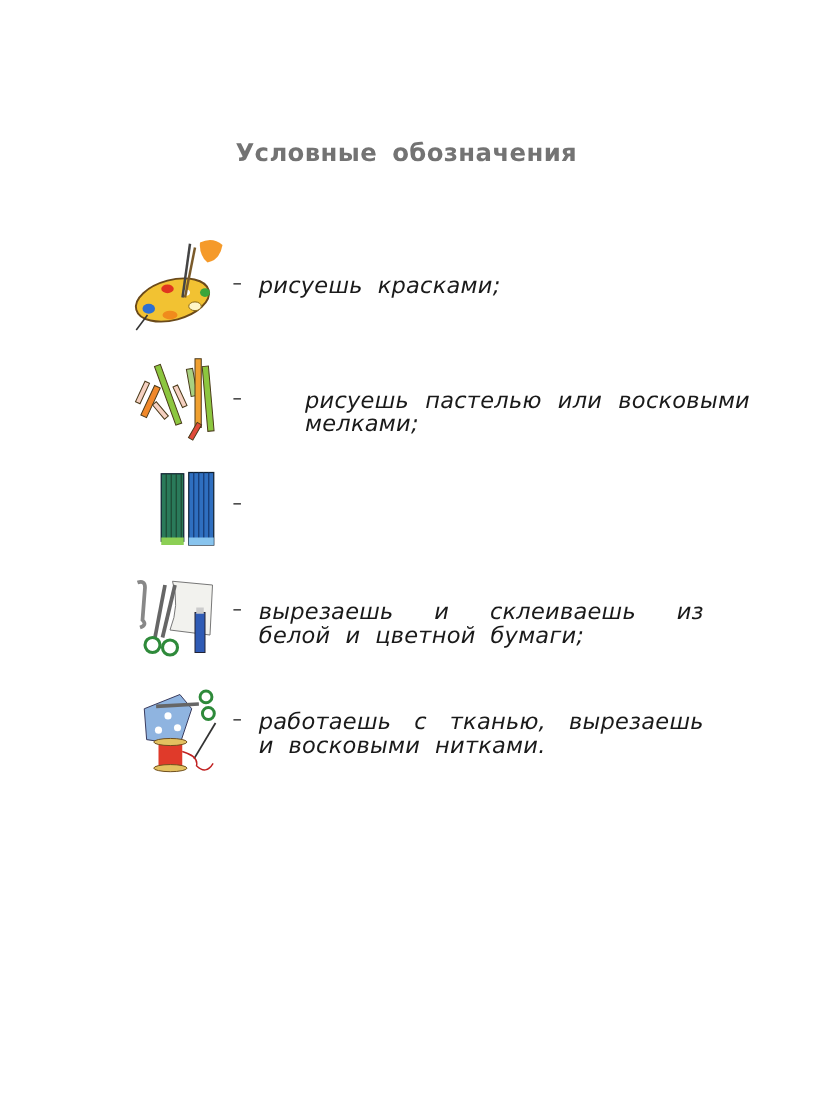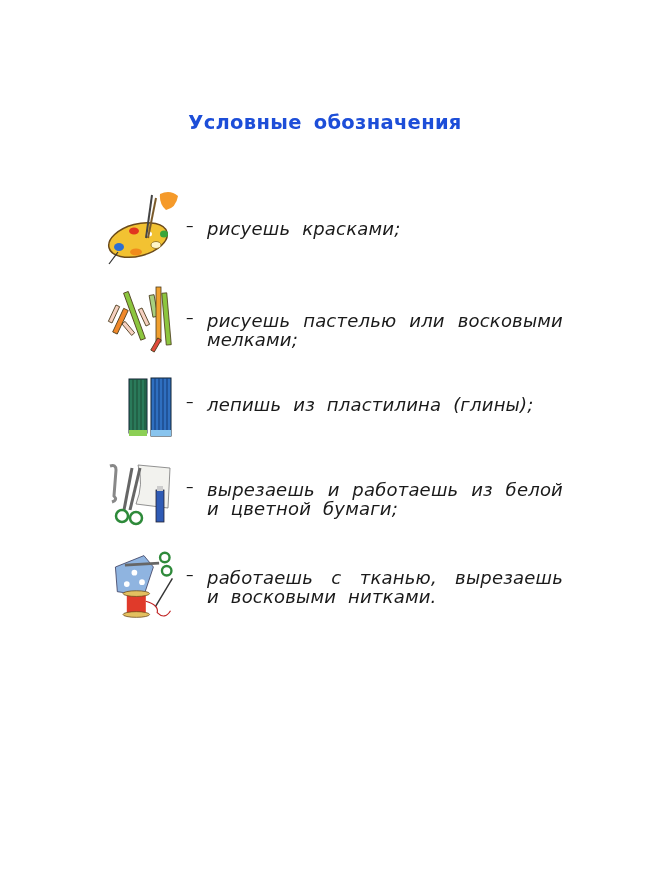--- a/index.html
+++ b/index.html
@@ -3,21 +3,21 @@
 <meta charset="utf-8">
 <style>
   html, body { margin: 0; padding: 0; }
   body {
     width: 650px; height: 877px; background: #ffffff;
     font-family: "DejaVu Sans", "Liberation Sans", sans-serif;
     position: relative; overflow: hidden; color: #1a1a1a;
   }
   .title {
     position: absolute; left: 0; width: 650px; top: 110px;
-    text-align: center; color: #1d4ed8; font-weight: bold;
+    text-align: center; color: #737373; font-weight: bold;
     font-size: 19.5px; line-height: 26px; word-spacing: 5px; letter-spacing: 0.3px;
   }
   .item { position: absolute; left: 104px; width: 470px; }
   .icon { position: absolute; left: 0; top: 0; width: 76px; height: 76px; }
   .dash { position: absolute; left: 82px; font-size: 15px; }
   .text {
     position: absolute; left: 103px; width: 356px; font-size: 18px; line-height: 19px;
     word-spacing: 6px; text-align: justify; text-align-last: left; letter-spacing: 0.2px; font-style: italic;
   }
 </style>
@@ -54,21 +54,21 @@
       <rect x="8" y="22" width="4" height="18" fill="#f5d0c0" transform="rotate(25 10 31)"></rect>
       <rect x="47" y="12" width="5" height="22" fill="#a8d080" transform="rotate(-10 49 23)"></rect>
       <rect x="52" y="4" width="5" height="55" fill="#f0a030"></rect>
       <rect x="60" y="10" width="5" height="52" fill="#8cc63f" transform="rotate(-5 62 36)"></rect>
       <rect x="38" y="25" width="4" height="18" fill="#f5d0c0" transform="rotate(-25 40 34)"></rect>
       <rect x="22" y="38" width="4" height="15" fill="#f5d0c0" transform="rotate(-40 24 45)"></rect>
       <rect x="50" y="55" width="4" height="14" fill="#e04a3a" transform="rotate(30 52 62)"></rect>
     </g>
   </svg>
   <span class="dash" style="top:26px;">–</span>
-  <span class="text" style="top:28px;">рисуешь пастелью или восковыми мелками;</span>
+  <span class="text" style="top:28px;margin-left:37px;">рисуешь пастелью или восковыми мелками;</span>
 </div>
 
 <div class="item" style="top:373px;height:76px;">
   <svg class="icon" viewBox="0 0 76 76">
     <rect x="25" y="6" width="18" height="54" fill="#2a7a5a" stroke="#123" stroke-width="1"></rect>
     <g stroke="#1d4a34" stroke-width="1">
         <line x1="29" y1="6" x2="29" y2="58"></line>
         <line x1="33" y1="6" x2="33" y2="58"></line>
         <line x1="37" y1="6" x2="37" y2="58"></line>
         <line x1="41" y1="6" x2="41" y2="58"></line>
@@ -77,36 +77,35 @@
     <rect x="47" y="5" width="20" height="58" fill="#2f6fc0" stroke="#123" stroke-width="1"></rect>
     <g stroke="#153a74" stroke-width="1">
         <line x1="51" y1="5" x2="51" y2="62"></line>
         <line x1="55" y1="5" x2="55" y2="62"></line>
         <line x1="59" y1="5" x2="59" y2="62"></line>
         <line x1="63" y1="5" x2="63" y2="62"></line>
       </g>
     <rect x="47" y="57" width="20" height="6" fill="#88c4ee"></rect>
   </svg>
   <span class="dash" style="top:20px;">–</span>
-  <span class="text" style="top:22px;">лепишь из пластилина (глины);</span>
 </div>
 
 <div class="item" style="top:460px;height:76px;">
   <svg class="icon" viewBox="0 0 76 76">
     <path d="M34 5 L66 8 L64 48 L32 44 Q40 24 34 5Z" fill="#f2f2ee" stroke="#777" stroke-width="0.8"></path>
     <path d="M6 6 Q12 4 12 10 L10 36 Q14 40 8 42" fill="none" stroke="#888" stroke-width="3"></path>
     <path d="M28 8 L20 50" stroke="#666" stroke-width="3"></path>
     <path d="M36 8 L26 50" stroke="#666" stroke-width="3"></path>
     <circle cx="18" cy="56" r="6" fill="none" stroke="#2e8a3a" stroke-width="2.5"></circle>
     <circle cx="32" cy="58" r="6" fill="none" stroke="#2e8a3a" stroke-width="2.5"></circle>
     <rect x="52" y="30" width="8" height="32" fill="#2f5bb5" stroke="#223" stroke-width="0.8"></rect>
     <rect x="53" y="26" width="6" height="5" fill="#ccc"></rect>
   </svg>
   <span class="dash" style="top:18px;">–</span>
-  <span class="text" style="top:20px;">вырезаешь и работаешь из белой и цветной бумаги;</span>
+  <span class="text" style="top:20px;">вырезаешь и склеиваешь из белой и цветной бумаги;</span>
 </div>
 
 <div class="item" style="top:548px;height:80px;">
   <svg class="icon" viewBox="0 0 76 80">
     <path d="M10 20 L40 8 L50 20 L40 50 L12 46 Z" fill="#8fb4e0" stroke="#335" stroke-width="0.8"></path>
     <circle cx="30" cy="26" r="3" fill="#fff"></circle>
       <circle cx="38" cy="36" r="3" fill="#fff"></circle>
       <circle cx="22" cy="38" r="3" fill="#fff"></circle>
     <path d="M20 18 L56 16" stroke="#666" stroke-width="3"></path>
     <circle cx="62" cy="10" r="5" fill="none" stroke="#2e8a3a" stroke-width="2.5"></circle>

